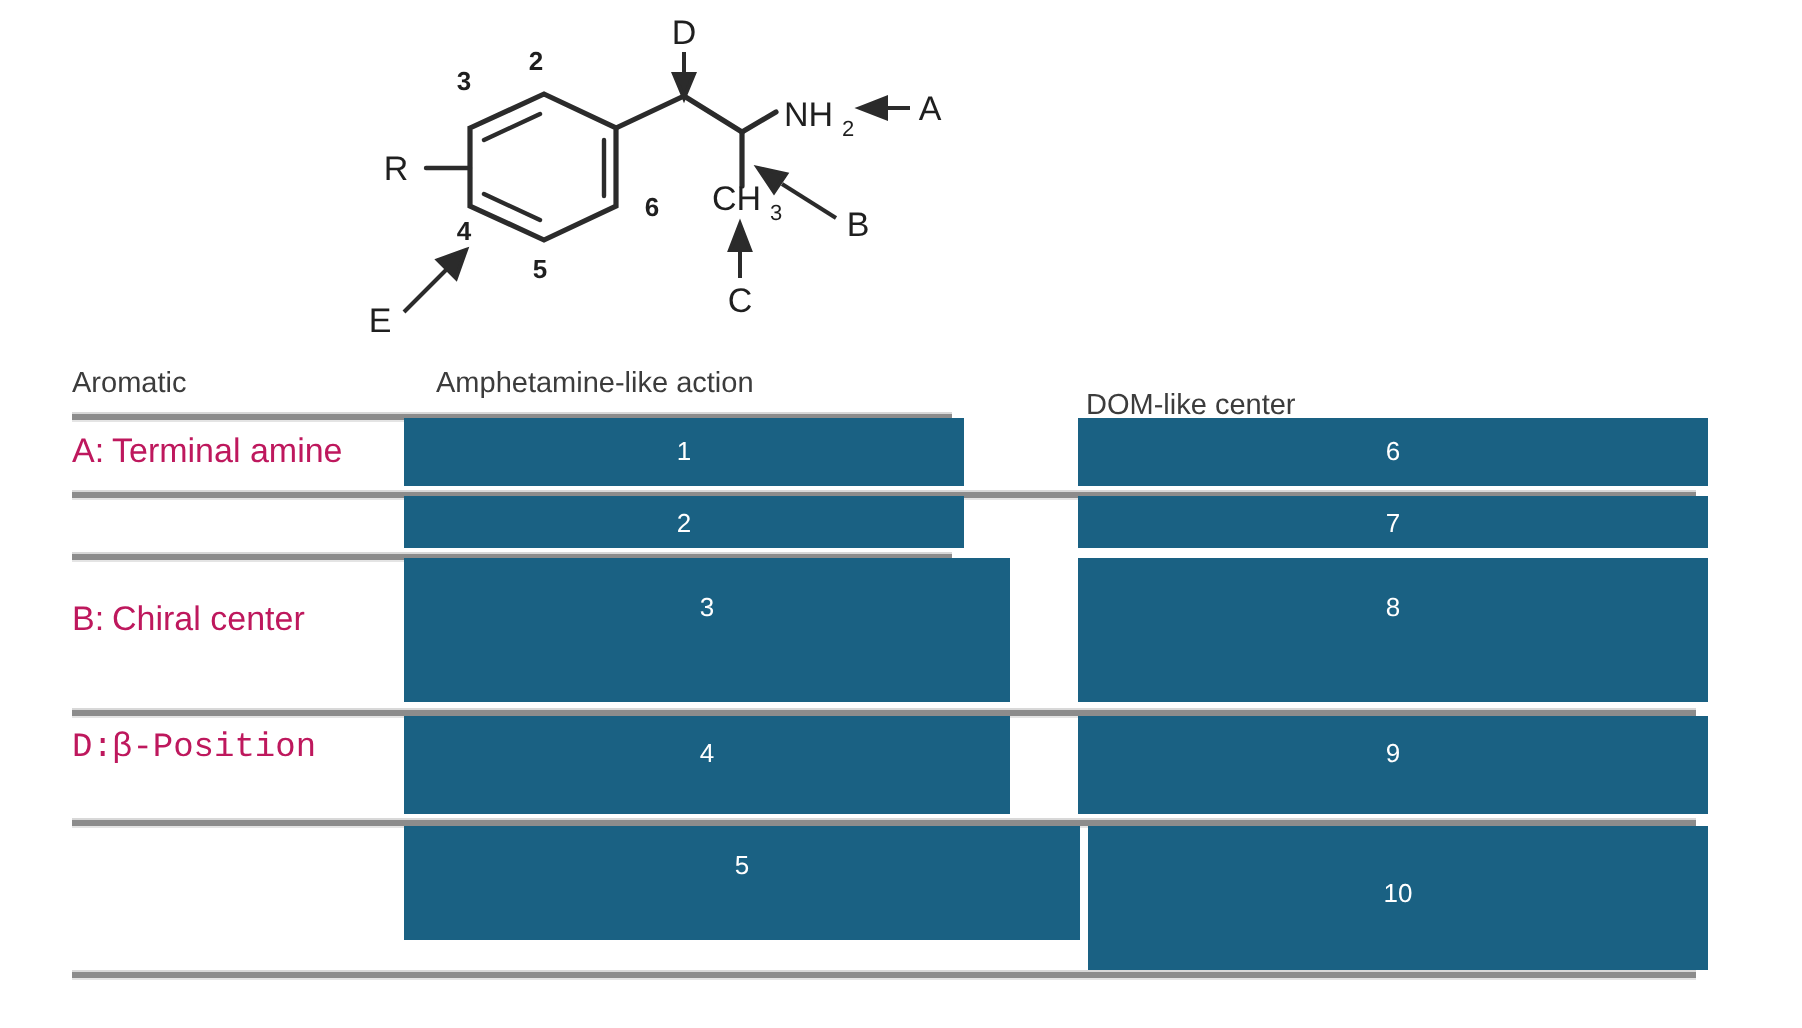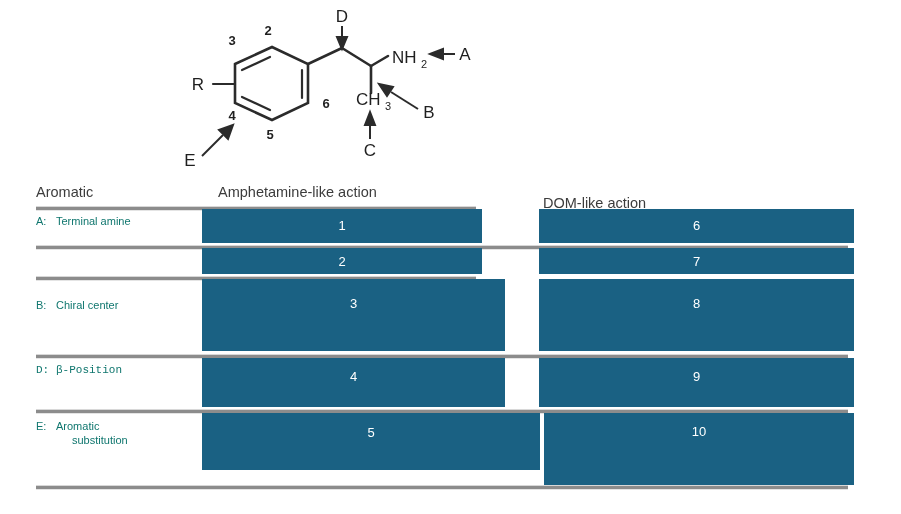--- a/index.html
+++ b/index.html
@@ -49,22 +49,22 @@
     position: absolute;
     left: 36px;
     height: 3px;
     background: #8c8c8c;
     border-top: 1px solid #d8d8d8;
     border-bottom: 1px solid #e4e4e4;
   }
 
   .row-label {
     position: absolute;
-    font-size: 11px;
-    color: #0f766e;
+    font-size: 17px;
+    color: #be185d;
     white-space: nowrap;
     line-height: 1.25;
   }
   .row-label .lbl-letter {
     display: inline-block;
     width: 20px;
   }
   .row-label .lbl-sub {
     display: block;
     padding-left: 36px;
@@ -148,42 +148,38 @@
       <text x="190" y="148" text-anchor="middle">C</text>
       <text x="10" y="158" text-anchor="middle">E</text>
     </g>
   </svg>
 </div>
 
 <div id="comparison-table">
 
   <div class="col-header" id="header-position">Aromatic</div>
   <div class="col-header" id="header-amph">Amphetamine-like action</div>
-  <div class="col-header" id="header-dom">DOM-like action</div>
+  <div class="col-header" id="header-dom">DOM-like center</div>
 
   <div class="rule" style="top:26px;  width:440px;"></div>
   <div class="rule" style="top:65px;  width:812px;"></div>
   <div class="rule" style="top:96px;  width:440px;"></div>
   <div class="rule" style="top:174px; width:812px;"></div>
   <div class="rule" style="top:229px; width:812px;"></div>
   <div class="rule" style="top:305px; width:812px;"></div>
 
   <div class="row-label" style="top:35px; left:36px;">
     <span class="lbl-letter">A:</span><span>Terminal amine</span>
   </div>
   <div class="row-label" style="top:74px; left:36px;margin-top:45px;">
     <span class="lbl-letter">B:</span><span>Chiral center</span>
   </div>
   <div class="row-label" style="top:184px; left:36px;font-family:Liberation Mono, monospace;">
     <span class="lbl-letter">D:</span><span>β-Position</span>
   </div>
-  <div class="row-label" style="top:240px; left:36px;">
-    <span class="lbl-letter">E:</span><span>Aromatic</span>
-    <span class="lbl-sub">substitution</span>
-  </div>
 
   <div class="bar" style="left:202px; top:29px; width:280px; height:34px;">
     <span style="top:9px;">1</span>
   </div>
   <div class="bar" style="left:202px; top:68px; width:280px; height:26px;">
     <span style="top:6px;">2</span>
   </div>
   <div class="bar" style="left:202px; top:99px; width:303px; height:72px;">
     <span style="top:17px;">3</span>
   </div>
@@ -200,16 +196,16 @@
   <div class="bar" style="left:539px; top:68px; width:315px; height:26px;">
     <span style="top:6px;">7</span>
   </div>
   <div class="bar" style="left:539px; top:99px; width:315px; height:72px;">
     <span style="top:17px;">8</span>
   </div>
   <div class="bar" style="left:539px; top:178px; width:315px; height:49px;">
     <span style="top:11px;">9</span>
   </div>
   <div class="bar" style="left:544px; top:233px; width:310px; height:72px;">
-    <span style="top:11px;">10</span>
+    <span style="top:26px;">10</span>
   </div>
 
 </div>
 
 </body></html>

